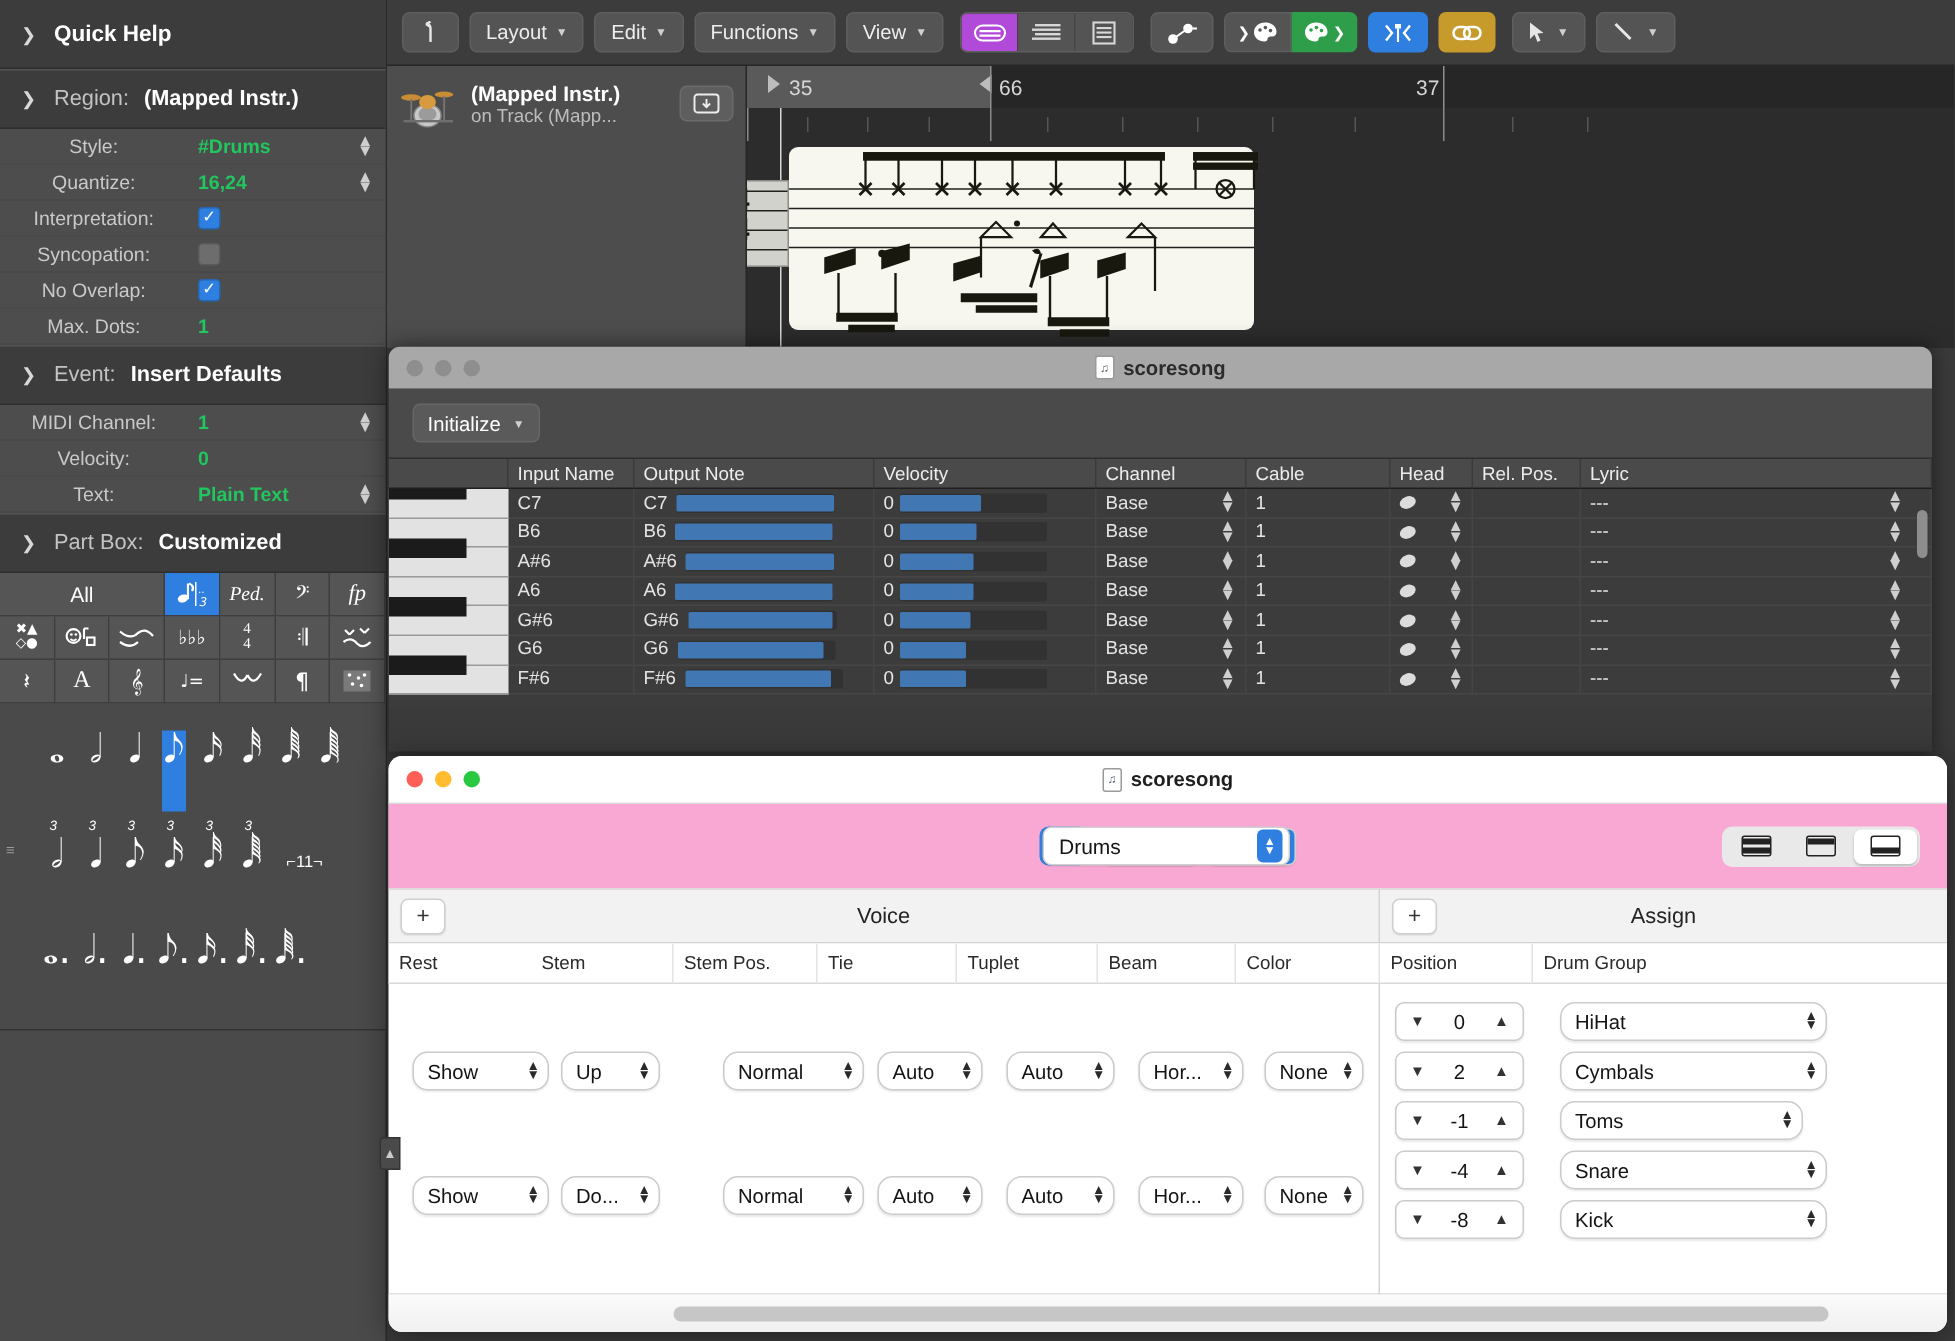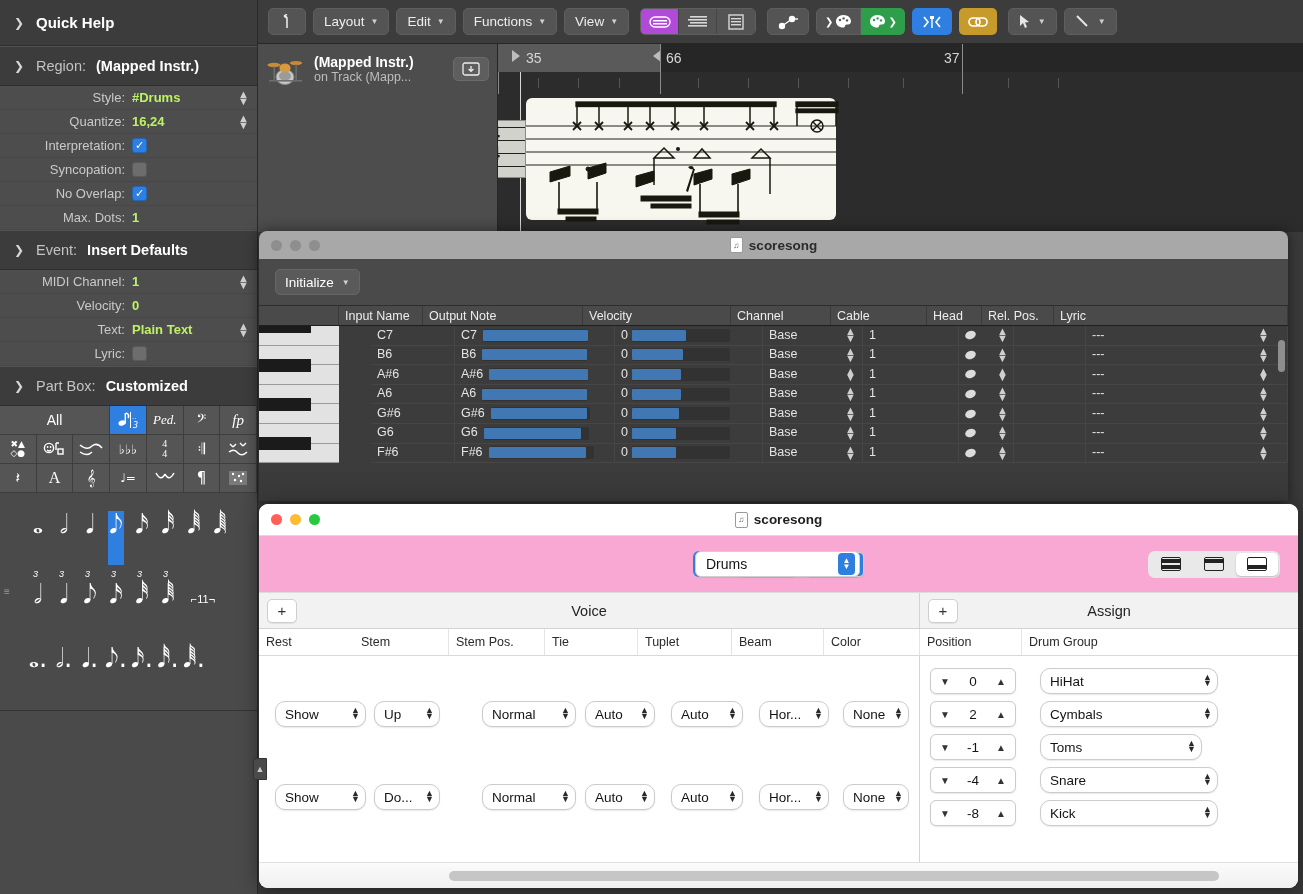--- a/index.html
+++ b/index.html
@@ -36,23 +36,23 @@
   }
   .sb-sect .lab { color: #c3c3c3; font-size: 14.5px; }
   .sb-sect .val { color: #fff; font-size: 14.5px; font-weight: bold; }
   .sb-rows { background: #4d4d4d; }
   .sb-row {
     height: 24px; display: flex; align-items: center;
     padding-right: 8px; font-size: 13px;
     border-bottom: 1px solid #474747;
   }
   .sb-row .lab {
-    width: 132px; text-align: right; color: #c9c9c9; padding-right: 7px;
-  }
-  .sb-row .val { color: #bef264; font-weight: bold; flex: 1; }
+    width: 132px; text-align: center; color: #c9c9c9; padding-right: 7px;
+  }
+  .sb-row .val { color: #22c55e; font-weight: bold; flex: 1; }
   .stepper {
     width: 11px; display: flex; flex-direction: column;
     align-items: center; color: #cfcfcf; line-height: .62;
     font-size: 11px; flex: none;
   }
   .cbx {
     width: 15px; height: 15px; border-radius: 3px;
     background: #2f7fe0; border: 1px solid #2466b4;
     color: #fff; font-size: 11px; line-height: 13px; text-align: center;
   }
@@ -392,24 +392,20 @@
         <span class="lab">Velocity:</span>
         <span class="val">0</span>
       </div>
       <div class="sb-row">
         <span class="lab">Text:</span>
         <span class="val">Plain Text</span>
         <span class="stepper">
             <span>▲</span>
             <span>▼</span>
           </span>
-      </div>
-      <div class="sb-row">
-        <span class="lab">Lyric:</span>
-        <span class="cbx off">✓</span>
       </div>
     </div>
 
     <div class="sb-sect">
       <span class="disc">❯</span>
       <span class="lab">Part Box:</span>
       <span class="val">Customized</span>
     </div>
 
     <div class="pb-tabs">
@@ -905,21 +901,21 @@
         <div class="pk w" style="top:58.8px"></div>
         <div class="pk w" style="top:78.4px"></div>
         <div class="pk w" style="top:98px"></div>
         <div class="pk w" style="top:117.6px"></div>
         <div class="pk b" style="top:-6px"></div>
         <div class="pk b" style="top:33px"></div>
         <div class="pk b" style="top:72px"></div>
         <div class="pk b" style="top:111px"></div>
       </div>
 
-      <div style="margin-left:112px">
+      <div style="margin-left:80px">
         <div class="trow">
           <div style="width:84px">C7</div>
           <div style="width:160px;display:flex;align-items:center;gap:6px">
               <span>C7</span>
               <span class="velslot" style="width:105px">
                 <span class="velbar" style="display:block;width:100%;margin-top:1px"></span>
               </span>
             </div>
           <div style="width:148px;display:flex;align-items:center;gap:4px">
               <span>0</span>

